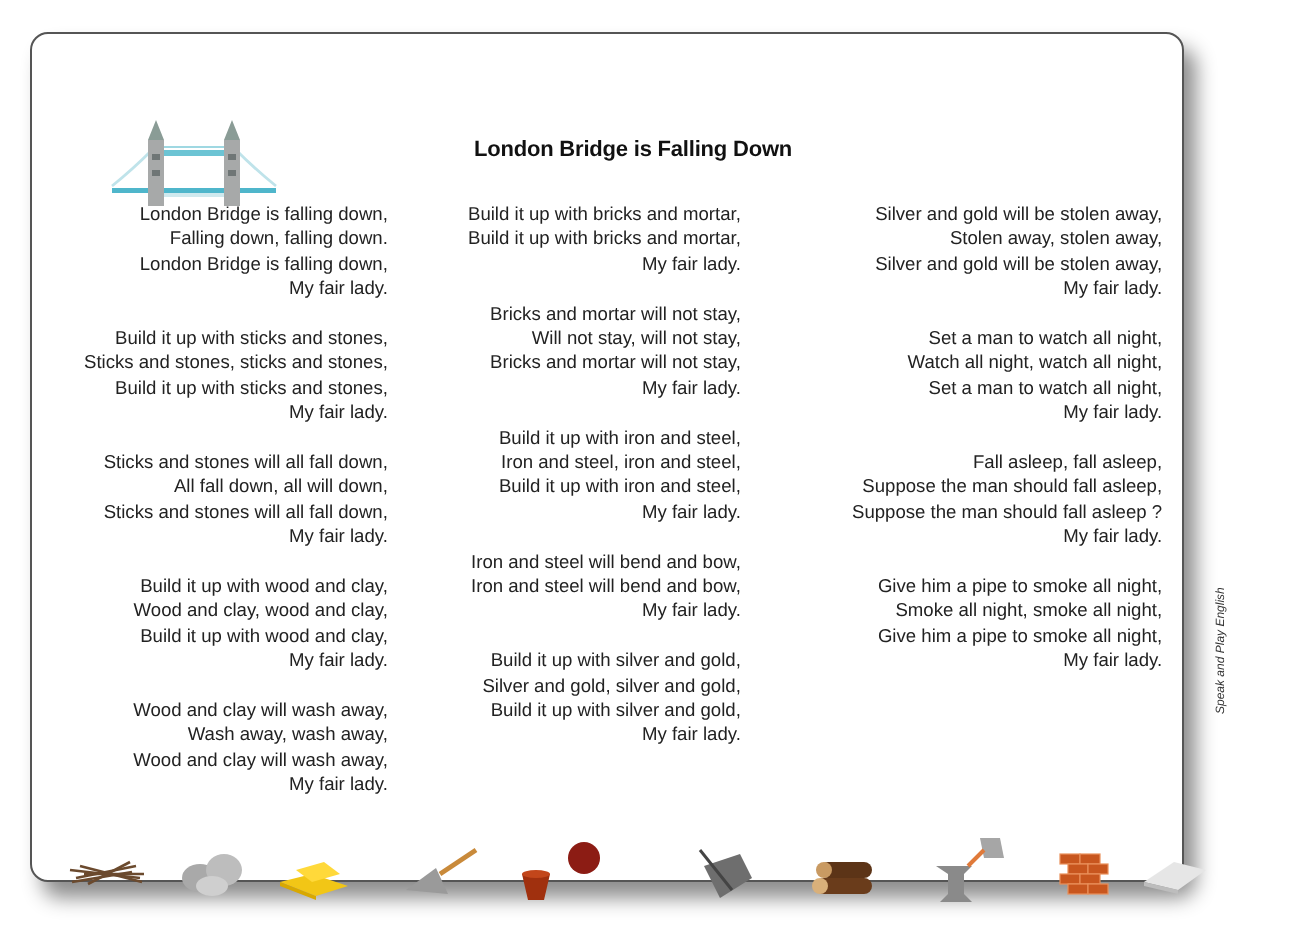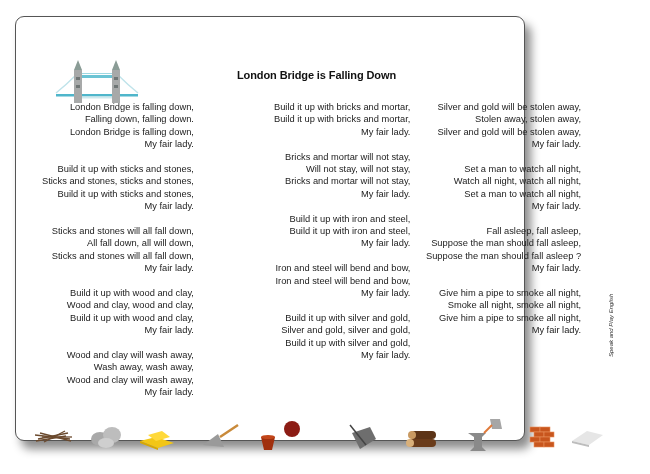--- a/index.html
+++ b/index.html
@@ -1,34 +1,34 @@
 <!DOCTYPE html>
 <html><head>
   <meta charset="utf-8">
   <style>
     html, body { margin:0; padding:0; }
     body {
       width:650px; height:474px; background:#ffffff; position:relative; overflow:hidden;
       font-family:"Liberation Sans", sans-serif;
     }
     .card {
-      position:absolute; left:15px; top:16px; width:510px; height:425px;
+      position:absolute; left:15px; top:16px; width:577px; height:425px;
       background:#ffffff; border:1px solid #555; border-radius:9px;
       box-shadow: 6px 8px 10px rgba(0,0,0,0.45);
       box-sizing:border-box;
       text-decoration:underline;
     }
     .bridge { position:absolute; left:38px; top:40px; width:86px; height:48px; }
     .title {
       position:absolute; left:221px; top:52px; font-size:11px; font-weight:bold; color:#111;
       letter-spacing:-0.1px;
     }
     .col { position:absolute; top:84px; font-size:9.3px; line-height:12.4px; color:#222; }
     .col1 { left:26px; }
-    .col2 { left:218px;margin-left:40px; }
+    .col2 { left:218px; }
     .col3 { left:410px; }
     .stanza { margin-bottom:12.4px; white-space:nowrap; }
     .line { display:block;text-align:right; }
     .credit {
       position:absolute; left:592px; top:340px; font-size:6px; font-style:italic; color:#333;
       transform:rotate(-90deg); transform-origin:left top; white-space:nowrap;
     }
     .icons { position:absolute; top:400px; left:0; width:620px; height:36px; }
     .icon { position:absolute; top:0; height:36px; }
   </style>
@@ -99,20 +99,21 @@
       <span class="line">My fair lady.</span>
     </div>
     <div class="stanza">
       <span class="line">Bricks and mortar will not stay,</span>
       <span class="line">Will not stay, will not stay,</span>
       <span class="line">Bricks and mortar will not stay,</span>
       <span class="line">My fair lady.</span>
     </div>
     <div class="stanza">
       <span class="line">Build it up with iron and steel,</span>
+      <span class="line">Iron and steel, iron and steel,</span>
       <span class="line">Build it up with iron and steel,</span>
       <span class="line">My fair lady.</span>
     </div>
     <div class="stanza">
       <span class="line">Iron and steel will bend and bow,</span>
       <span class="line">Iron and steel will bend and bow,</span>
       <span class="line">My fair lady.</span>
     </div>
     <div class="stanza">
       <span class="line">Build it up with silver and gold,</span>

